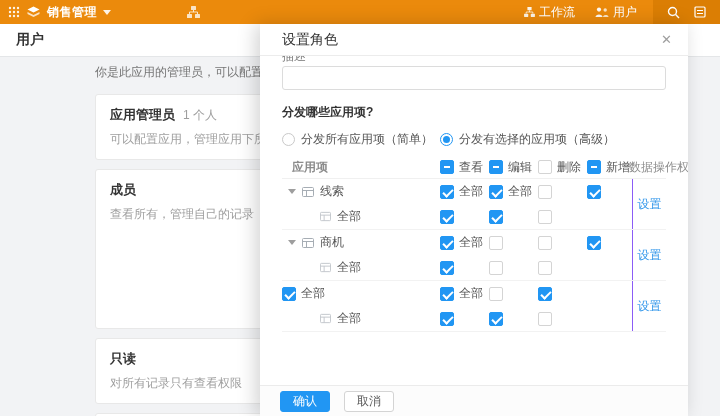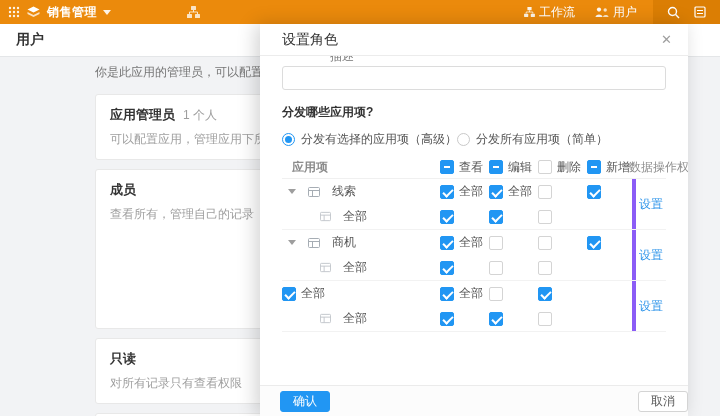--- a/index.html
+++ b/index.html
@@ -37,21 +37,21 @@
 
   
   .modal { position:absolute; top:24px; left:260px; width:428px; height:392px; background:#fff;
     box-shadow:-4px 0 18px rgba(0,0,0,.18); z-index:40; display:flex; flex-direction:column; }
   .modal-header { height:32px; border-bottom:1px solid #ECECEC; display:flex; align-items:center;
     justify-content:space-between; padding:0 16px 0 22px; flex:none; }
   .modal-title { font-size:14px; color:#333; }
   .modal-close { font-size:13px; color:#9E9E9E; cursor:pointer; line-height:1; }
   .modal-body { flex:1; overflow:hidden; padding:0 22px; }
   .clip-label { height:7px; overflow:hidden; }
-  .clip-label span { display:block; font-size:12px; color:#757575; line-height:13px; margin-top:-6px;margin-left:48px; }
+  .clip-label span { display:block; font-size:12px; color:#757575; line-height:13px; margin-top:-6px; }
   .desc-input { display:block; width:100%; height:24px; border:1px solid #DCDCDC; border-radius:3px;
     margin-top:3px; outline:none; font-size:12px; padding:0 6px; }
   .question { margin-top:14px; font-size:12px; font-weight:bold; color:#333; }
   .radio-row { margin-top:10px; display:flex; align-items:center; font-size:12px; color:#555; }
   .radio-item { display:flex; align-items:center; gap:6px; }
   .radio-item.first { width:158px; }
   .radio { width:13px; height:13px; border-radius:50%; border:1px solid #C9C9C9; background:#fff;
     display:inline-flex; align-items:center; justify-content:center; flex:none; }
   .radio.sel { border-color:#2196F3; }
   .radio.sel::after { content:""; width:7px; height:7px; border-radius:50%; background:#2196F3; }
@@ -61,39 +61,39 @@
   .perm-table { margin-top:8px; }
   .pt-grid { display:grid; grid-template-columns:158px 49px 49px 49px 45px; align-items:center; }
   .pt-header-row { display:flex; border-bottom:1px solid #F0F0F0; }
   .pt-header-grid { height:22px; width:350px; }
   .pt-name-h { font-size:12px; color:#8C8C8C; padding-left:10px;font-weight:bold; }
   .pt-perm-h { width:66px; font-size:12px; color:#8C8C8C; display:flex; align-items:center; justify-content:center; height:22px; white-space:nowrap; }
   .pt-cell { display:flex; align-items:center; gap:5px; font-size:12px; color:#555; }
   .pt-group { display:flex; border-bottom:1px solid #F2F2F2; }
   .pt-rows { width:350px; }
   .pt-row { height:25px; }
-  .pt-namecell { display:flex; align-items:center; padding-left:6px; gap:12px; cursor:pointer; }
+  .pt-namecell { display:flex; align-items:center; padding-left:6px; gap:6px; cursor:pointer; }
   .pt-name { font-size:12px; color:#555; white-space:nowrap; }
   .sub-indent { margin-left:32px; }
-  .pt-action { width:66px; border-left:4px solid #8b5cf6; display:flex; align-items:center; justify-content:center; }
+  .pt-action { width:66px; border-left:1px solid #8b5cf6; display:flex; align-items:center; justify-content:center; }
   .link { font-size:12px; color:#2F95EA; cursor:pointer; }
 
   .cb { width:14px; height:14px; border:1px solid #D4D4D4; border-radius:2px; background:#fff;
     position:relative; display:inline-block; flex:none; cursor:pointer; }
   .cb.checked { background:#2196F3; border-color:#2196F3; }
   .cb.checked::after { content:""; position:absolute; left:4px; top:1px; width:4px; height:8px;
     border:solid #fff; border-width:0 2px 2px 0; transform:rotate(45deg); }
   .cb.indet { background:#2196F3; border-color:#2196F3; }
   .cb.indet::after { content:""; position:absolute; left:3px; top:5px; width:6px; height:2px; background:#fff; }
 
   .caret-down { width:0; height:0; border-left:4px solid transparent; border-right:4px solid transparent;
     border-top:5px solid #9E9E9E; flex:none; }
 
   .modal-footer { flex:none; height:31px; border-top:1px solid #EBEBEB; background:#FCFCFC;
-    display:flex; align-items:center; gap:14px; padding-left:20px;justify-content:space-between; }
+    display:flex; align-items:center; gap:14px; padding-left:20px; }
   .btn { height:21px; font-size:12px; border-radius:3px; display:inline-flex; align-items:center;
     justify-content:center; cursor:pointer; padding:0 12px; }
   .btn.primary { background:#2196F3; color:#fff; border:1px solid #2196F3; }
   .btn.ghost { background:#fff; color:#595959; border:1px solid #D4D4D4; }
 </style>
 </head>
 <body>
 
 <div class="screen">
 
@@ -220,27 +220,27 @@
       <span class="modal-title">设置角色</span>
       <span class="modal-close">✕</span>
     </div>
     <div class="modal-body">
       <div class="clip-label">
         <span>描述</span>
       </div>
       <input class="desc-input" value="" style="">
       <div class="question">分发哪些应用项?</div>
       <div class="radio-row">
+        <span class="radio-item first">
+          <span class="radio"></span>
+          <span>分发所有应用项（简单）</span>
+        </span>
         <span class="radio-item">
           <span class="radio sel"></span>
           <span>分发有选择的应用项（高级）</span>
-        </span>
-        <span class="radio-item first">
-          <span class="radio"></span>
-          <span>分发所有应用项（简单）</span>
         </span>
       </div>
 
       <div class="perm-table">
         <div class="pt-header-row">
           <div class="pt-grid pt-header-grid" id="pt-header-grid">
             <div class="pt-name-h">应用项</div>
           <div class="pt-cell">
                 <span class="cb indet"></span>
                 <span>查看</span>

